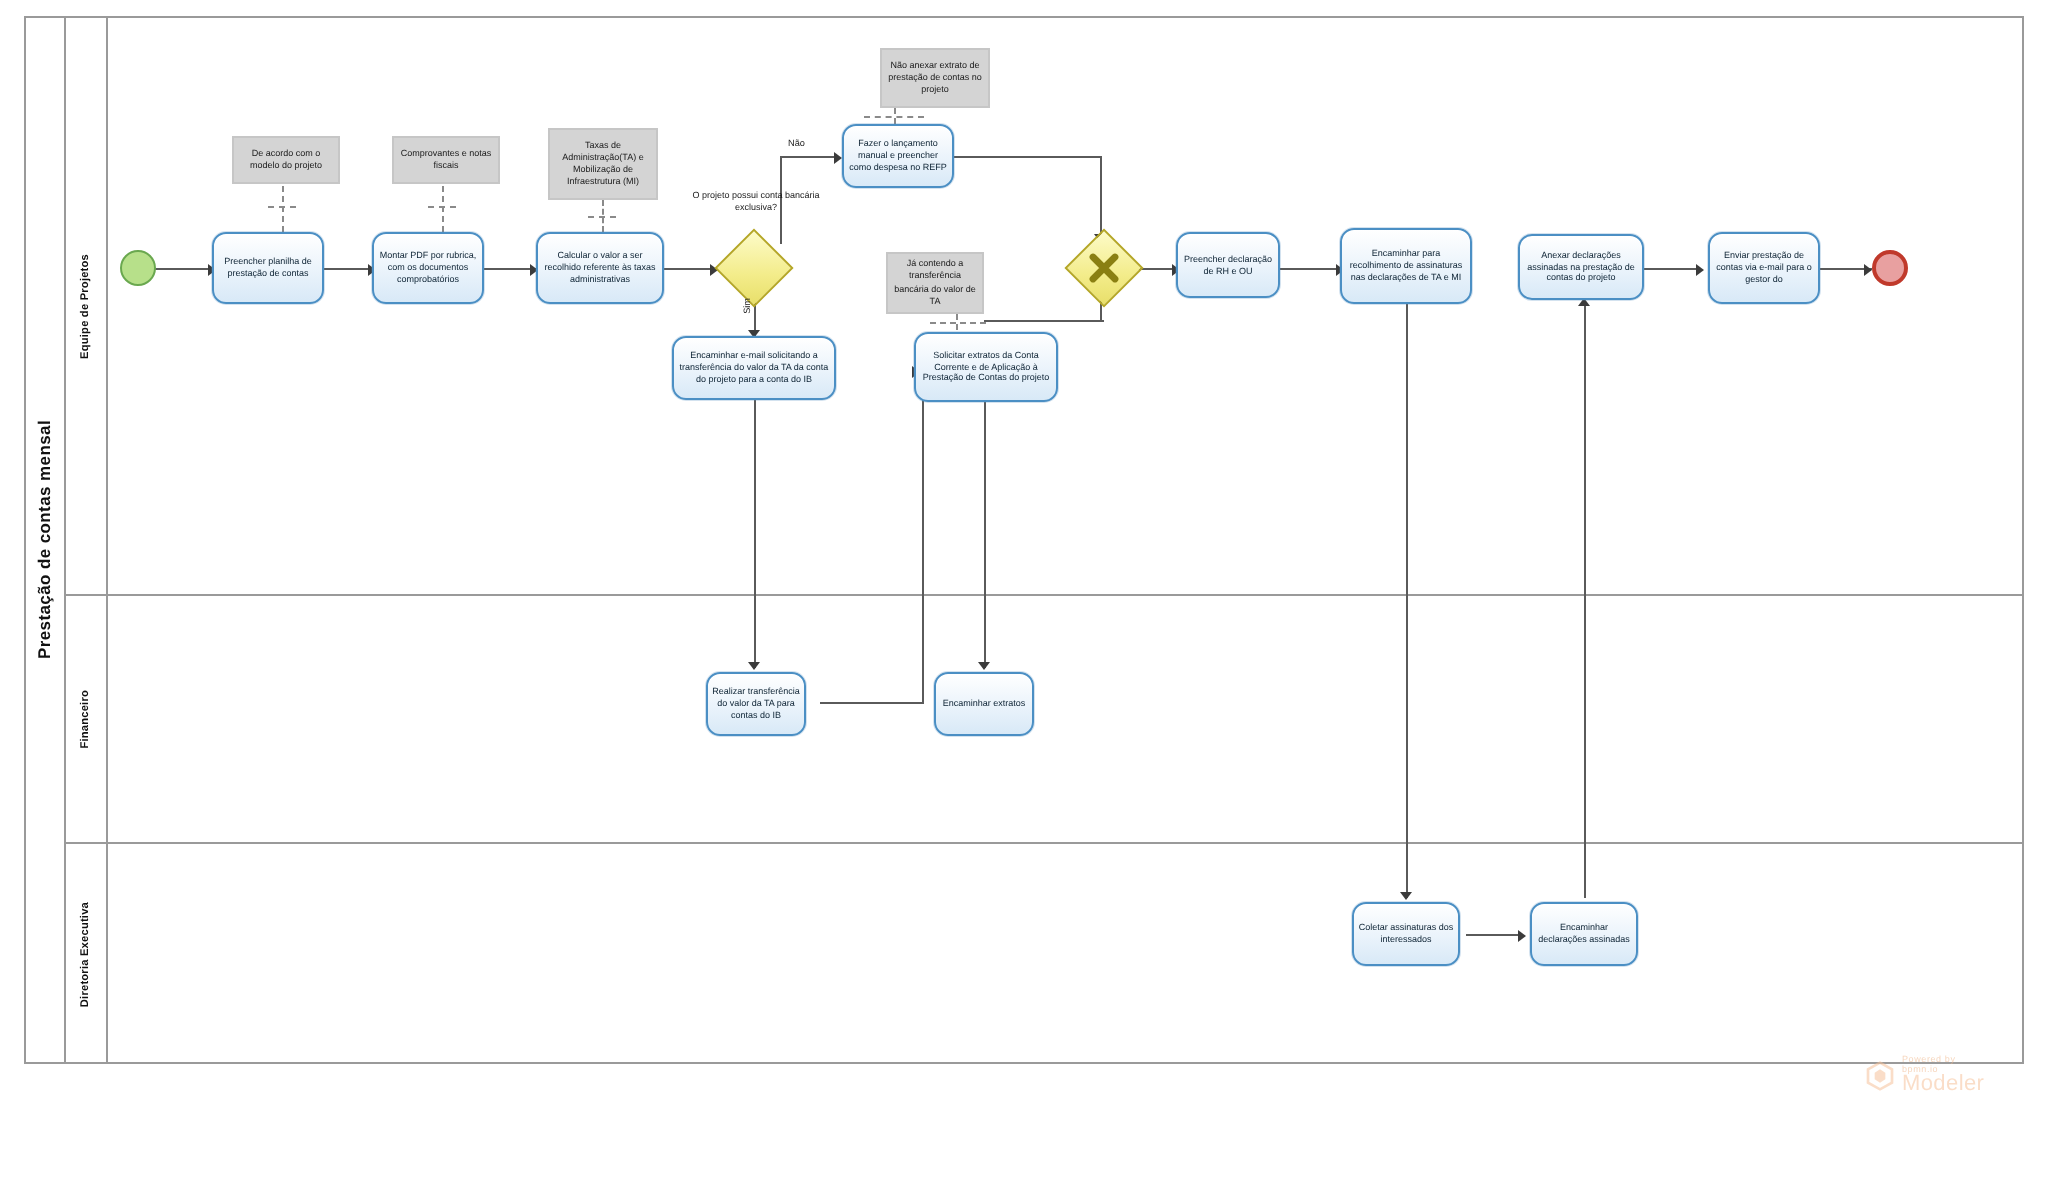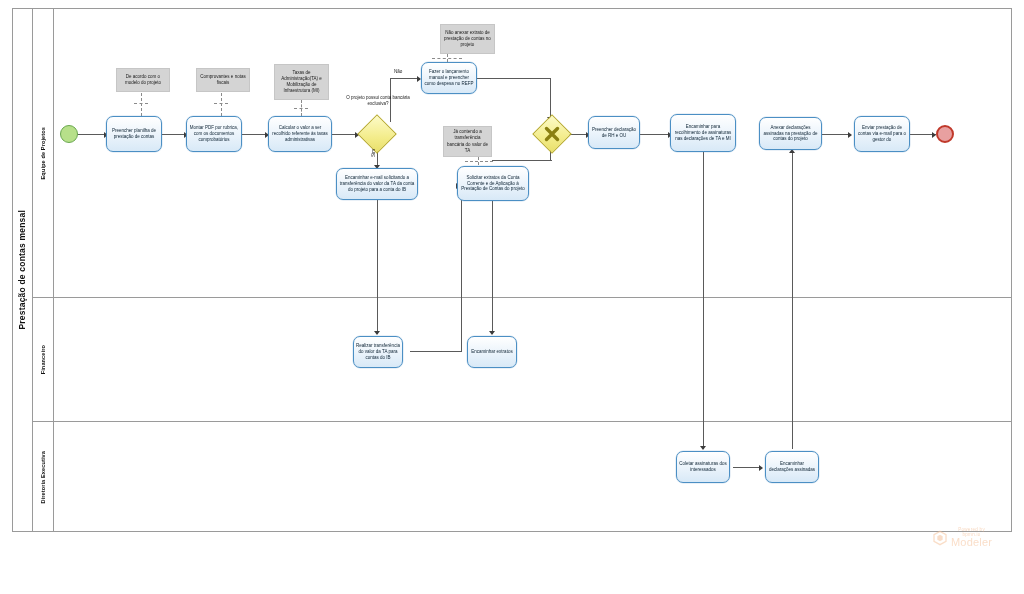--- a/index.html
+++ b/index.html
@@ -56,21 +56,21 @@
 
   
   .elabel{position:absolute;font-size:4.6px;color:#1a1a1a;white-space:nowrap;}
   .elabel.vert{writing-mode:vertical-rl;transform:rotate(180deg);}
 
   
   .gcaption{position:absolute;font-size:4.5px;line-height:1.3;color:#1a1a1a;text-align:center;}
 
   
   .wm{position:absolute;display:flex;align-items:center;gap:3px;opacity:.55;}
-  .wm-text{display:flex;flex-direction:column;line-height:1;align-items:center;}
+  .wm-text{display:flex;flex-direction:column;line-height:1;}
   .wm-powered{font-size:4.5px;color:#f0b68a;letter-spacing:.3px;}
   .wm-bpmn{font-size:4.5px;color:#f0b68a;letter-spacing:.3px;}
   .wm-modeler{font-size:11px;color:#f6c39c;letter-spacing:.2px;}
 </style>
 </head>
 <body>
 
 <div id="canvas">
 
   <div class="pool" style="left:12px;top:8px;width:1000px;height:524px;"></div>

